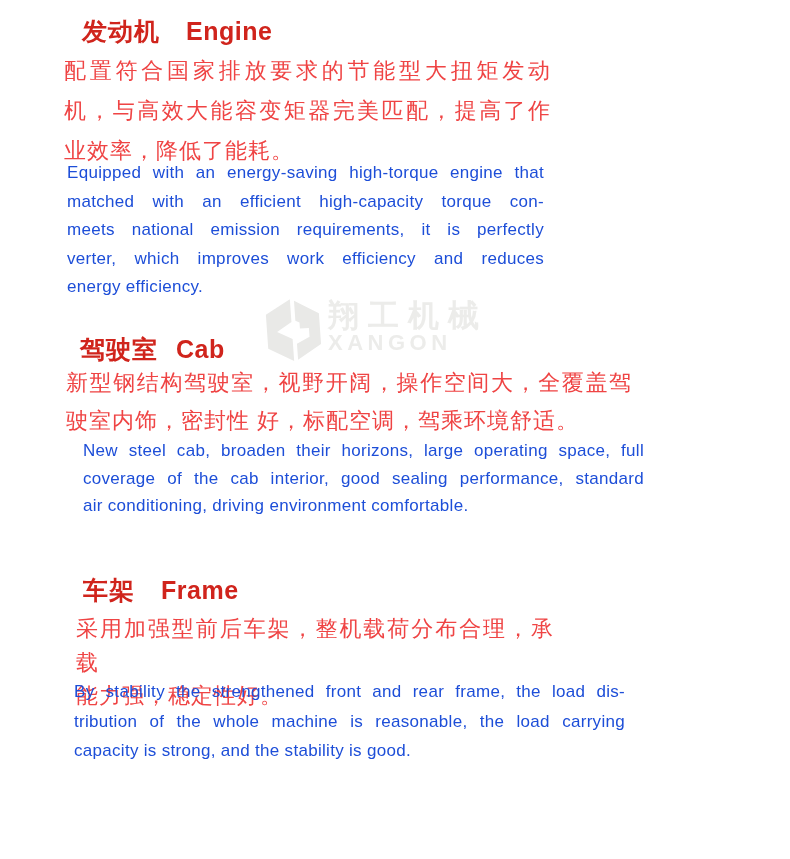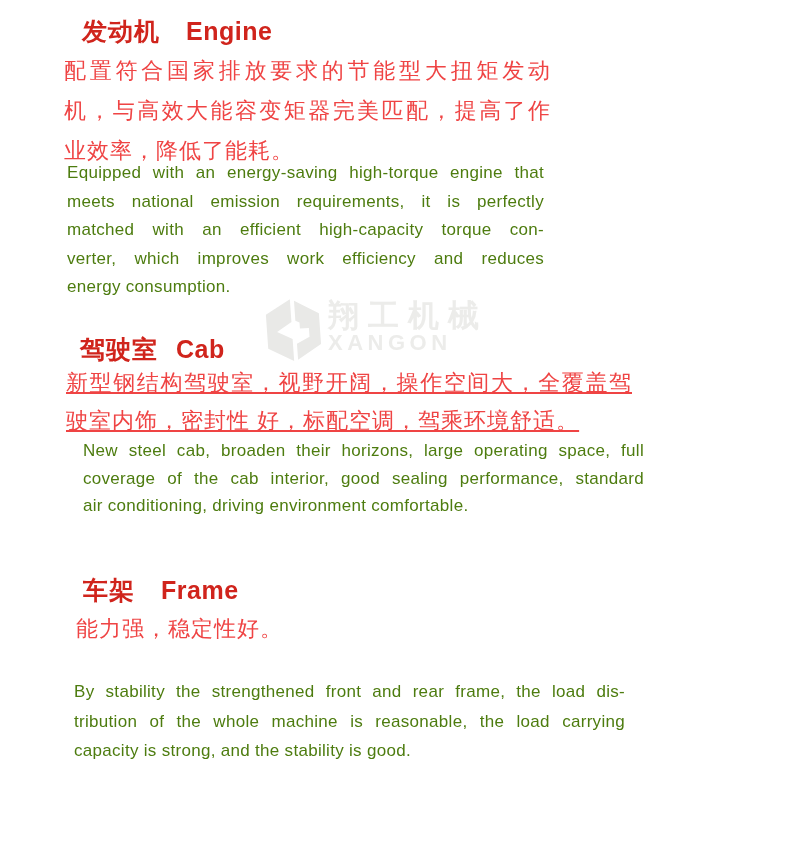--- a/index.html
+++ b/index.html
@@ -24,21 +24,21 @@
   .sec-title .ten { margin-left: 26px; letter-spacing: 0.5px; }
   .cn-block {
     position: absolute;
     font-size: 22px;
     color: #ef4444;
     letter-spacing: 1px;
   }
   .en-block {
     position: absolute;
     font-size: 17px;
-    color: #4d7c0f;
+    color: #1d4ed8;
     letter-spacing: 0.3px;
   }
   .jl { text-align: justify; text-align-last: justify; }
   .ll { text-align: left; text-align-last: left; }
   .watermark {
     position: absolute;
     left: 265px;
     top: 299px;
     display: flex;
     align-items: flex-start;
@@ -86,43 +86,44 @@
   <h2 class="sec-title" style="left:82px; top:18px;">
     <span>发动机</span><span class="ten">Engine</span>
   </h2>
   <div class="cn-block" style="left:64px; top:51px; width:487px; line-height:40px;">
     <div class="jl">配置符合国家排放要求的节能型大扭矩发动</div>
     <div class="jl">机，与高效大能容变矩器完美匹配，提高了作</div>
     <div class="ll">业效率，降低了能耗。</div>
   </div>
   <div class="en-block" style="left:67px; top:159px; width:477px; line-height:28.5px;">
     <div class="jl">Equipped with an energy-saving high-torque engine that</div>
+    <div class="jl">matched with an efficient high-capacity torque con-</div>
     <div class="jl">meets national emission requirements, it is perfectly</div>
-    <div class="jl">matched with an efficient high-capacity torque con-</div>
     <div class="jl">verter, which improves work efficiency and reduces</div>
-    <div class="ll">energy consumption.</div>
+    <div class="ll">energy efficiency.</div>
   </div>
 
   <h2 class="sec-title" style="left:80px; top:336px;text-align:center;">
     <span>驾驶室</span><span class="ten" style="margin-left:18px;">Cab</span>
   </h2>
-  <div class="cn-block" style="left:66px; top:364px; width:566px; line-height:38px;text-decoration:underline;">
+  <div class="cn-block" style="left:66px; top:364px; width:566px; line-height:38px;">
     <div class="jl">新型钢结构驾驶室，视野开阔，操作空间大，全覆盖驾</div>
     <div class="ll">驶室内饰，密封性 好，标配空调，驾乘环境舒适。</div>
   </div>
   <div class="en-block" style="left:83px; top:437px; width:561px; line-height:27.5px;">
     <div class="jl">New steel cab, broaden their horizons, large operating space, full</div>
     <div class="jl">coverage of the cab interior, good sealing performance, standard</div>
     <div class="ll">air conditioning, driving environment comfortable.</div>
   </div>
 
   <h2 class="sec-title" style="left:83px; top:577px;">
     <span>车架</span><span class="ten" style="">Frame</span>
   </h2>
   <div class="cn-block" style="left:76px; top:612px; width:478px; line-height:33.5px;">
+    <div class="jl">采用加强型前后车架，整机载荷分布合理，承载</div>
     <div class="ll">能力强，稳定性好。</div>
   </div>
   <div class="en-block" style="left:74px; top:677px; width:551px; line-height:29.5px;">
     <div class="jl">By stability the strengthened front and rear frame, the load dis-</div>
     <div class="jl">tribution of the whole machine is reasonable, the load carrying</div>
     <div class="ll">capacity is strong, and the stability is good.</div>
   </div>
 
 </div>
 

